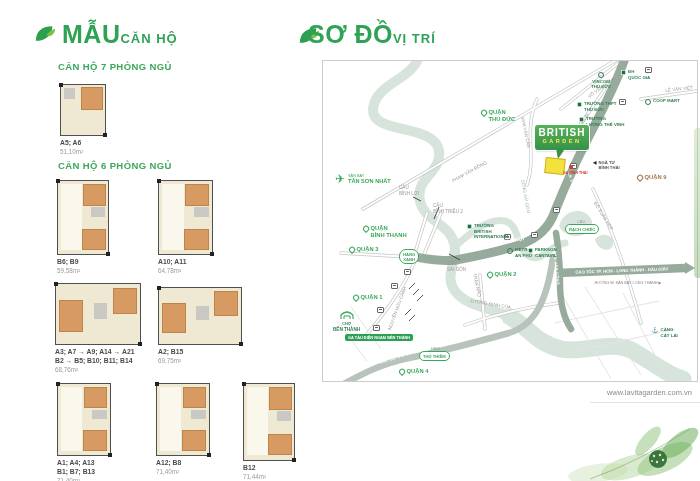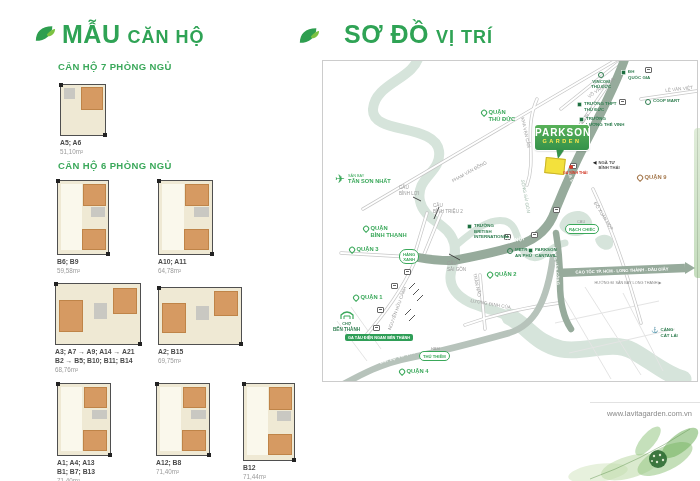--- a/index.html
+++ b/index.html
@@ -1,21 +1,21 @@
 <!DOCTYPE html>
 <html><head>
 <meta charset="utf-8">
 <style>
   html,body{margin:0;padding:0;background:#fff;}
   .page{position:relative;width:700px;height:481px;background:#fff;overflow:hidden;
         font-family:"Liberation Sans",sans-serif;}
   
-  .title-row{position:absolute;display:flex;align-items:baseline;gap:7px;}
+  .title-row{position:absolute;display:flex;align-items:baseline;}
   .title-main{font-size:25px;font-weight:bold;color:#2fa355;letter-spacing:.5px;line-height:1;}
-  .title-sub{font-size:18px;font-weight:bold;color:#2fa355;letter-spacing:1px;}
+  .title-sub{font-size:13px;font-weight:bold;color:#2fa355;letter-spacing:1px;}
   .leaf{position:absolute;width:22px;height:19px;}
   .sec-head{position:absolute;font-size:9.5px;font-weight:bold;color:#3aa85a;letter-spacing:.4px;}
   
   .plan{position:absolute;background:#efe9d4;border:1.6px solid #4f4f4f;box-sizing:border-box;}
   .plan::before{content:"";position:absolute;left:-2px;top:-2px;width:4px;height:4px;background:#222;}
   .plan::after{content:"";position:absolute;right:-2px;bottom:-2px;width:4px;height:4px;background:#222;}
   .plan .or{position:absolute;background:#d69a62;border:.6px solid #bf8448;}
   .plan .gr{position:absolute;background:#c9c8c2;}
   .plan .wh{position:absolute;background:#faf8ec;}
   .t-s .or1{right:4%;top:4%;width:46%;height:42%;}
@@ -67,21 +67,21 @@
   .redtxt{position:absolute;left:240px;top:110px;font-size:3.6px;color:#d23c2a;font-weight:bold;}
   .junction{position:absolute;left:270px;top:99px;display:flex;gap:2px;font-size:4.2px;font-weight:bold;
             color:#555;line-height:1.25;white-space:pre-line;}
   .junction .arr{font-size:4.5px;color:#222;}
   .badge{position:absolute;left:22px;top:273px;background:#2f9e57;color:#fff;font-size:3.9px;
          font-weight:bold;padding:1px 3px;border-radius:2px;white-space:nowrap;}
   .anchor{flex:0 0 auto;font-size:6px;color:#2e7d4f;line-height:1;}
   .cao-toc{position:absolute;left:236px;top:207px;width:126px;text-align:center;color:#fff;
            font-weight:bold;font-size:4.2px;transform:rotate(-2deg);white-space:nowrap;}
   .ct-note{position:absolute;left:252px;top:219px;width:106px;text-align:center;color:#8a8a8a;font-size:3.8px;}
-  .website{position:absolute;top:409px;right:8px;font-size:7.5px;color:#8a8a8a;}
+  .website{position:absolute;top:388px;right:8px;font-size:7.5px;color:#8a8a8a;}
   .edge-line{position:absolute;right:0;top:402px;width:110px;border-top:1px solid #e2e2e2;}
   .deco-br{position:absolute;right:0;bottom:0;}
   .deco-edge{position:absolute;right:0;top:128px;width:6px;height:150px;border-radius:4px 0 0 4px;
              background:linear-gradient(#b9d5aa,#7fb46e);opacity:.45;}
 </style>
 </head>
 <body>
 
 <div class="page">
 
@@ -181,21 +181,21 @@
   </div>
   <div class="plan-label" style="left:243px;top:464px">
     <div class="u">B12</div>
     <div class="a">71,44m²</div>
   </div>
 
   <svg class="leaf" style="left:298px;top:26px" viewBox="0 0 24 20">
     <path d="M2 18 C2 8 8 2 20 2 C20 12 12 18 2 18 Z" fill="#2e9e4f"></path>
     <path d="M14 11 C18 6 22 5 23 5 C23 9 20 13 15 13 Z" fill="#7cc242"></path>
   </svg>
-  <div class="title-row" style="left:344px;top:22px">
+  <div class="title-row" style="left:308px;top:22px">
     <span class="title-main">SƠ ĐỒ</span>
     <span class="title-sub">VỊ TRÍ</span>
   </div>
 
   <div class="map">
     <svg class="base" width="374" height="320" viewBox="0 0 374 320">
 
       <path d="M96 -6 C92 18 52 22 50 48 C48 74 112 62 116 90 C119 112 92 116 97 140 C101 160 126 162 131 182 C136 200 120 214 132 230 C144 246 168 246 187 256" fill="none" stroke="#d6e4db" stroke-width="10" stroke-linecap="round"></path>
       <path d="M187 256 C205 265 212 282 238 288 C262 293 288 278 310 290 C328 300 344 314 360 318" fill="none" stroke="#d6e4db" stroke-width="17" stroke-linecap="round"></path>
       <path d="M131 186 C148 172 166 156 182 160 C198 164 192 190 208 196 C220 200 228 184 242 182" fill="none" stroke="#d6e4db" stroke-width="7" stroke-linecap="round"></path>
@@ -368,21 +368,21 @@
         </svg>
       <span style="text-align:center"><span style="font-size:3.8px">CHỢ</span>
       <span style="display:block;font-size:4.6px">BẾN THÀNH</span></span></div>
     <div class="badge">GA TÀU ĐIỆN NGẦM BẾN THÀNH</div>
     <div class="poi" style="left:328px;top:266px">
       <span class="anchor">⚓</span>
       <span>CẢNG
 CÁT LÁI</span></div>
 
     <div class="lavita">
-      <div class="nm">PARKSON</div>
+      <div class="nm">BRITISH</div>
       <div class="br">GARDEN</div>
     </div>
     <div class="lavita-tip"></div>
     <div class="site"></div>
     <div class="reddot"></div>
     <div class="redtxt">GA BÌNH THÁI</div>
     <div class="junction">
       <span class="arr">◀</span>
       <span>NGÃ TƯ
 BÌNH THÁI</span></div>

